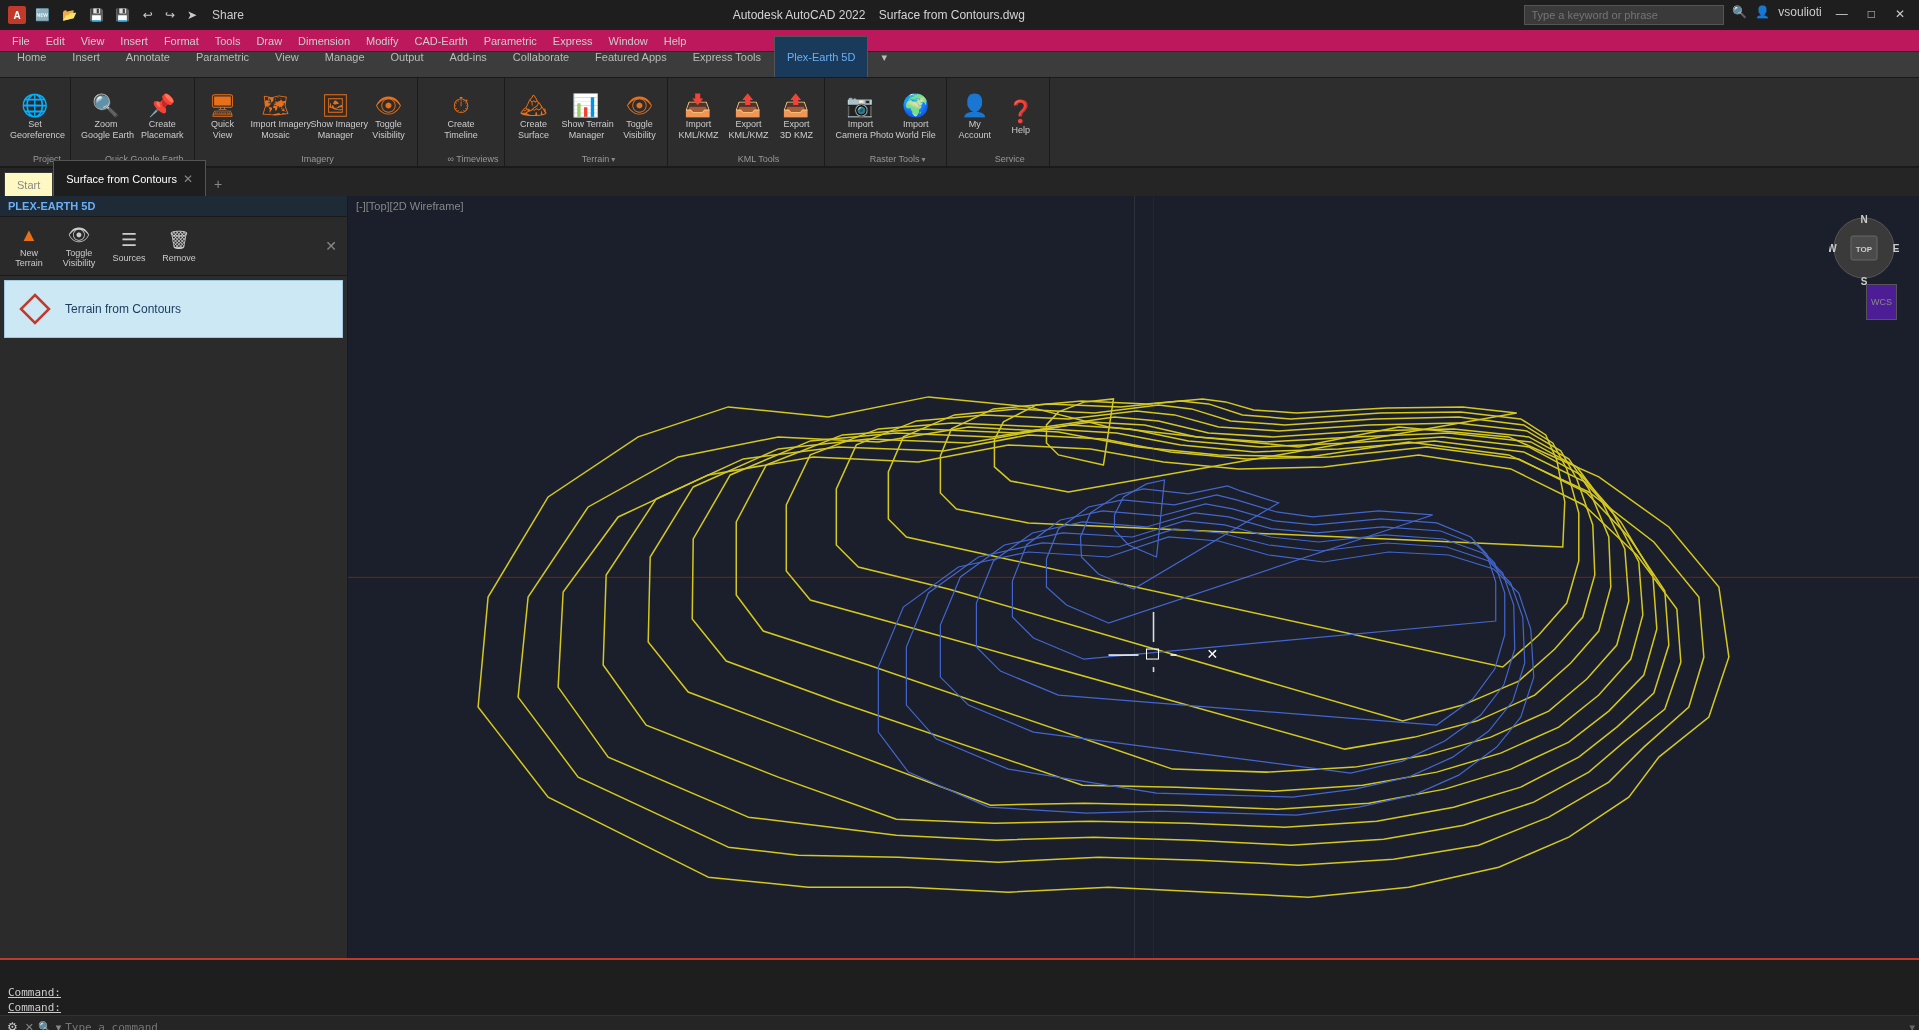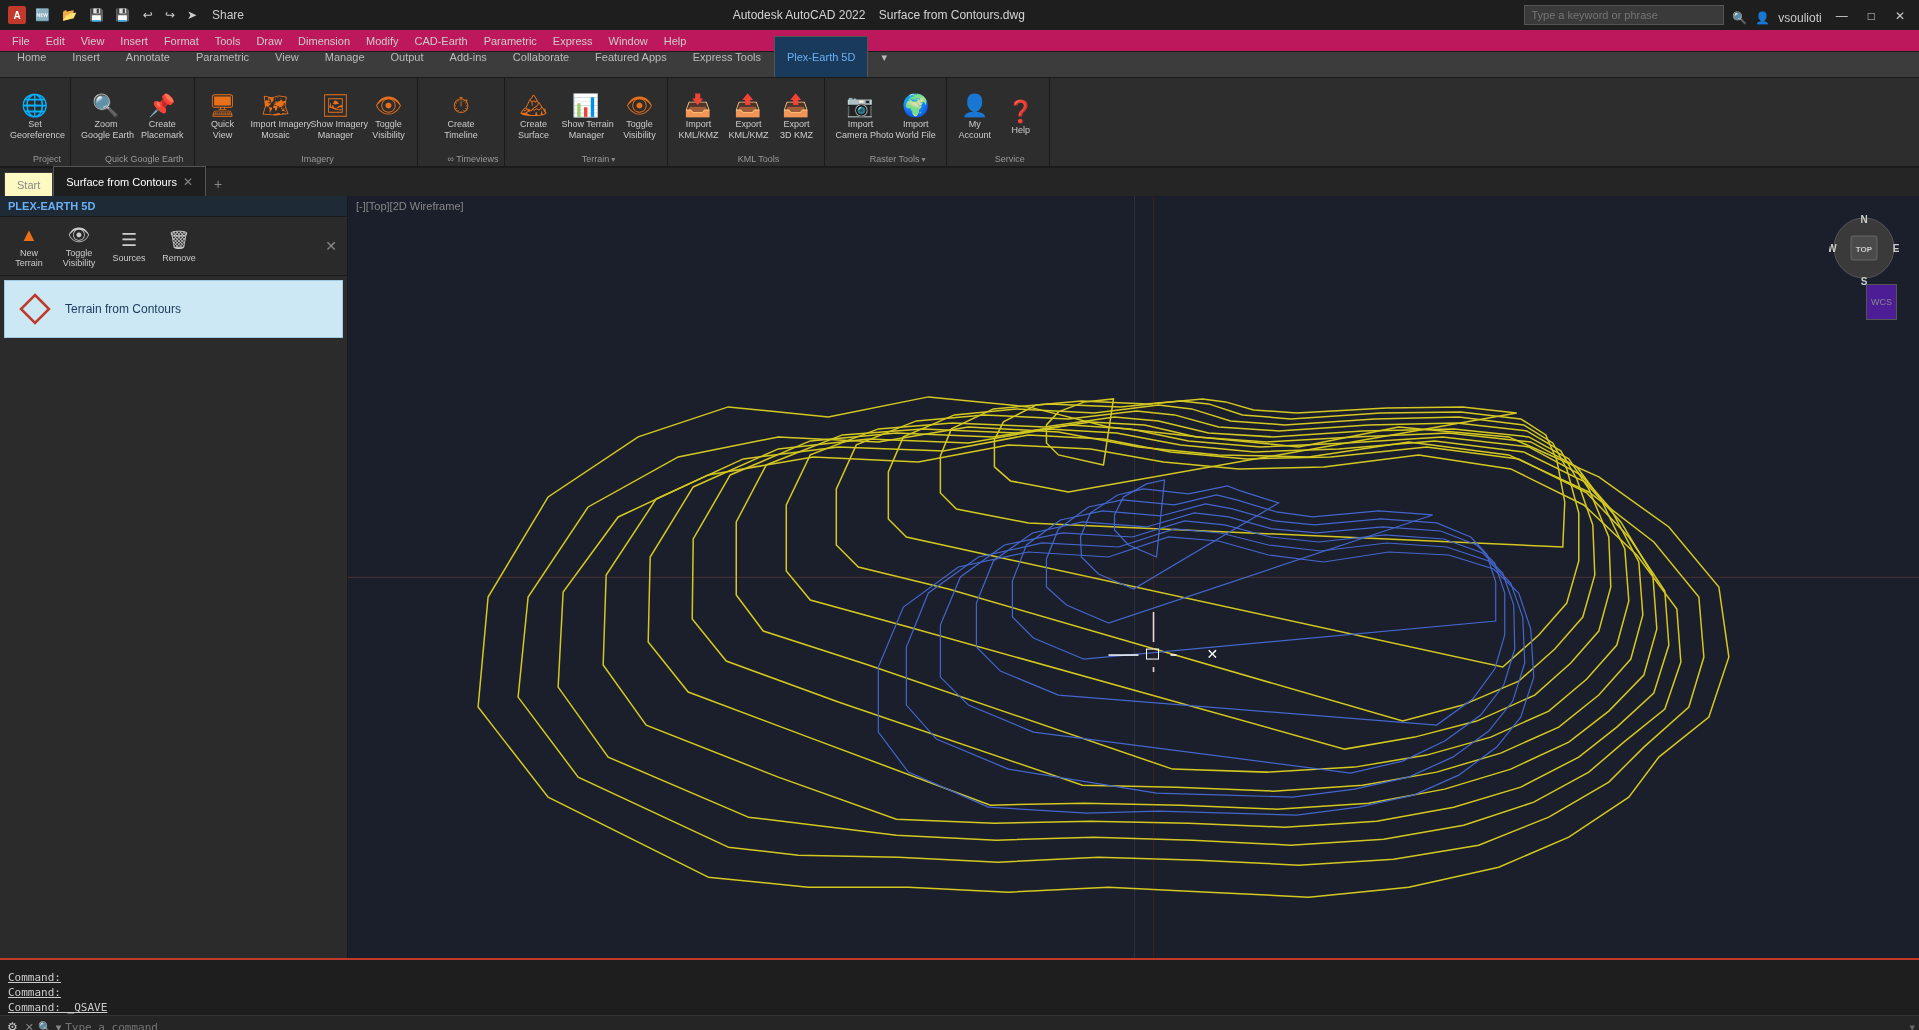--- a/index.html
+++ b/index.html
@@ -11,21 +11,21 @@
       height: 30px;
       display: flex;
       align-items: center;
       justify-content: space-between;
       padding: 0 8px;
       color: #ccc;
       font-size: 12px;
     }
     #title-bar .left { display: flex; align-items: center; gap: 6px; }
     #title-bar .center { flex: 1; text-align: center; font-size: 12px; color: #d4d4d4; }
-    #title-bar .right { display: flex; align-items: flex-end; gap: 8px; margin-left: 17px; }
+    #title-bar .right { display: flex; align-items: flex-start; gap: 8px; margin-left: 17px; }
     .title-icon { width: 18px; height: 18px; background: #c0392b; border-radius: 2px; display: inline-flex; align-items: center; justify-content: center; color: white; font-size: 10px; font-weight: bold; }
     .search-box { background: #3a3a3a; border: 1px solid #555; color: #ccc; padding: 2px 24px 2px 6px; height: 20px; width: 200px; font-size: 11px; }
     .title-btn { background: none; border: none; color: #ccc; cursor: pointer; padding: 2px 6px; font-size: 12px; }
     .qa-btn { background: none; border: none; color: #ccc; cursor: pointer; padding: 2px 3px; font-size: 12px; height: 18px; display: flex; align-items: center; }
 
     
     #menu-bar {
       background: #be185d;
       height: 22px;
       display: flex;
@@ -101,21 +101,21 @@
       background: #252526;
       height: 28px;
       display: flex;
       align-items: flex-end;
       padding: 0 4px;
       gap: 0;
     }
     .doc-tab {
       background: #3c3c3c; border: 1px solid #555; border-bottom: none;
       color: #ccc; cursor: pointer; padding: 4px 12px; font-size: 11px;
-      height: 30px; display: flex; align-items: center; gap: 6px;
+      height: 36px; display: flex; align-items: center; gap: 6px;
     }
     .doc-tab.active { background: #1e1e1e; color: #fff; }
     .doc-tab-close { cursor: pointer; color: #888; font-size: 12px; }
     .doc-tab-start { background: #fef9c3; border: 1px solid #3a3a3a; border-bottom: none; color: #888; padding: 4px 12px; font-size: 11px; height: 24px; display: flex; align-items: center; }
     .doc-tab-add { background: none; border: none; color: #888; cursor: pointer; padding: 4px 8px; font-size: 14px; height: 24px; }
 
     
     #workspace {
       display: flex;
       height: calc(1030px - 30px - 22px - 22px - 26px - 90px - 28px - 22px - 28px);
@@ -592,21 +592,20 @@
       <line x1="805" y1="0" x2="805" y2="760" stroke="#cc2200" stroke-width="0.5" opacity="0.4"></line>
       <line x1="0" y1="380" x2="1570" y2="380" stroke="#cc2200" stroke-width="0.5" opacity="0.4"></line>
     </svg>
   </div>
 
 </div>
 
 <div id="command-area">
   <div class="cmd-line">Command:</div>
   <div class="cmd-line">Command:</div>
-  <div class="cmd-line">Command:  _QSAVE</div>
   <div id="command-input-row">
     <button class="qa-btn">⚙</button>
     <span style="color:#888;cursor:pointer;">✕</span>
     <span style="color:#888;cursor:pointer;">🔍</span>
     <span style="color:#888;cursor:pointer;">▾</span>
     <input id="command-input" placeholder="Type a command" style="">
     <span style="color:#666;">▾</span>
   </div>
 </div>
 

